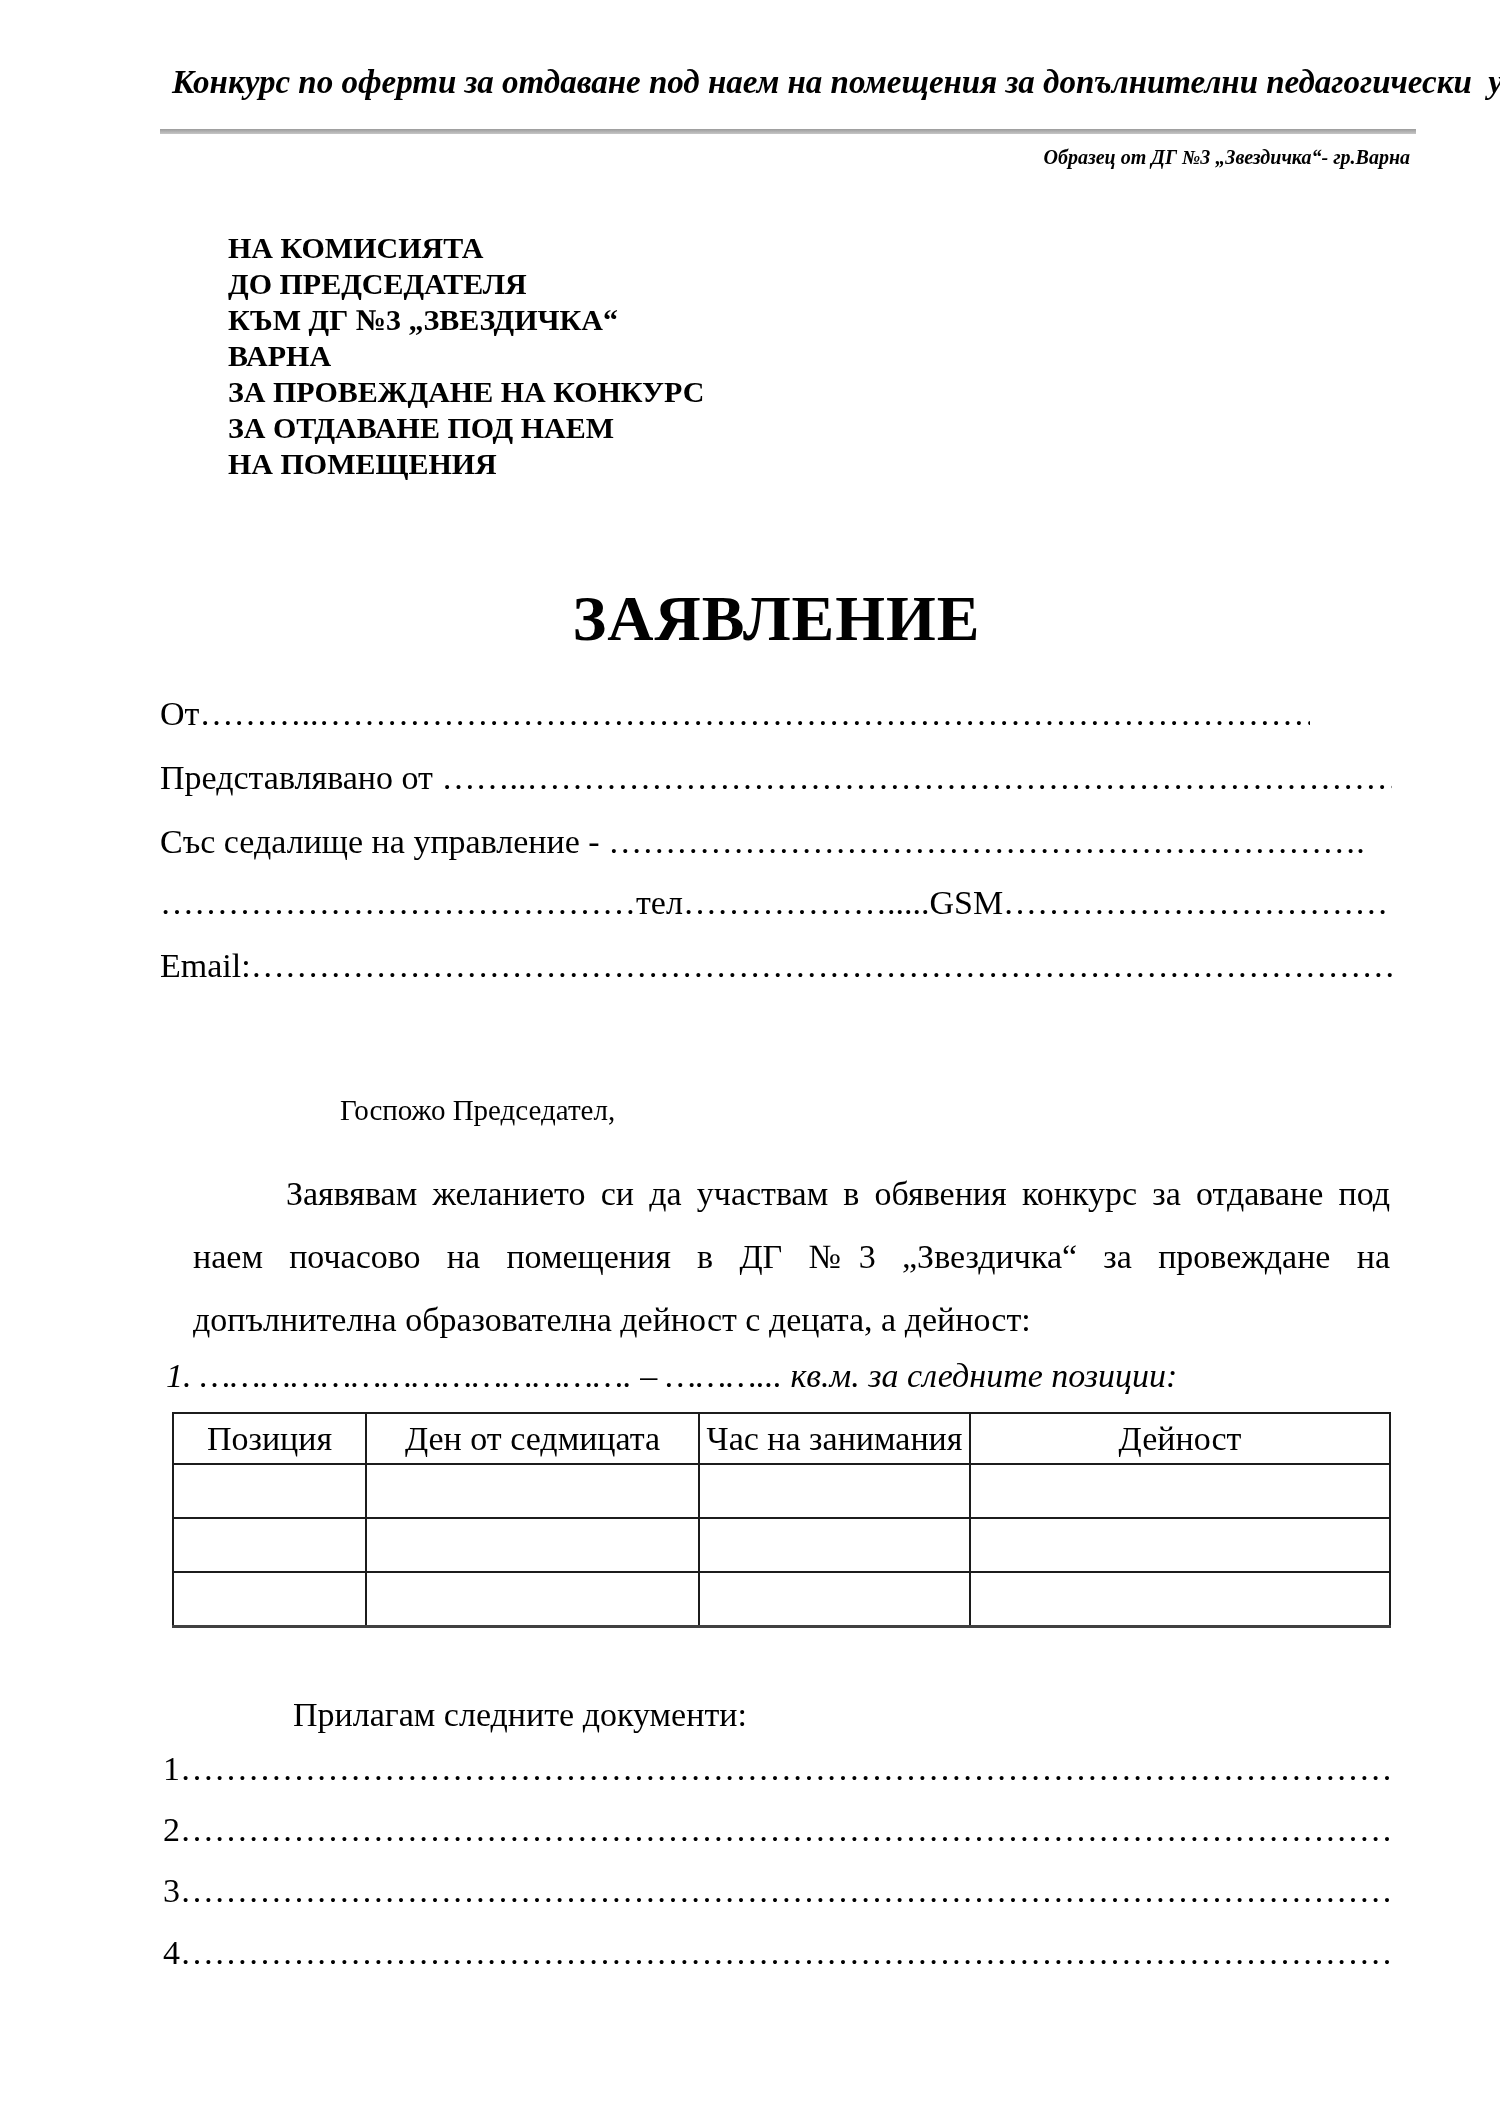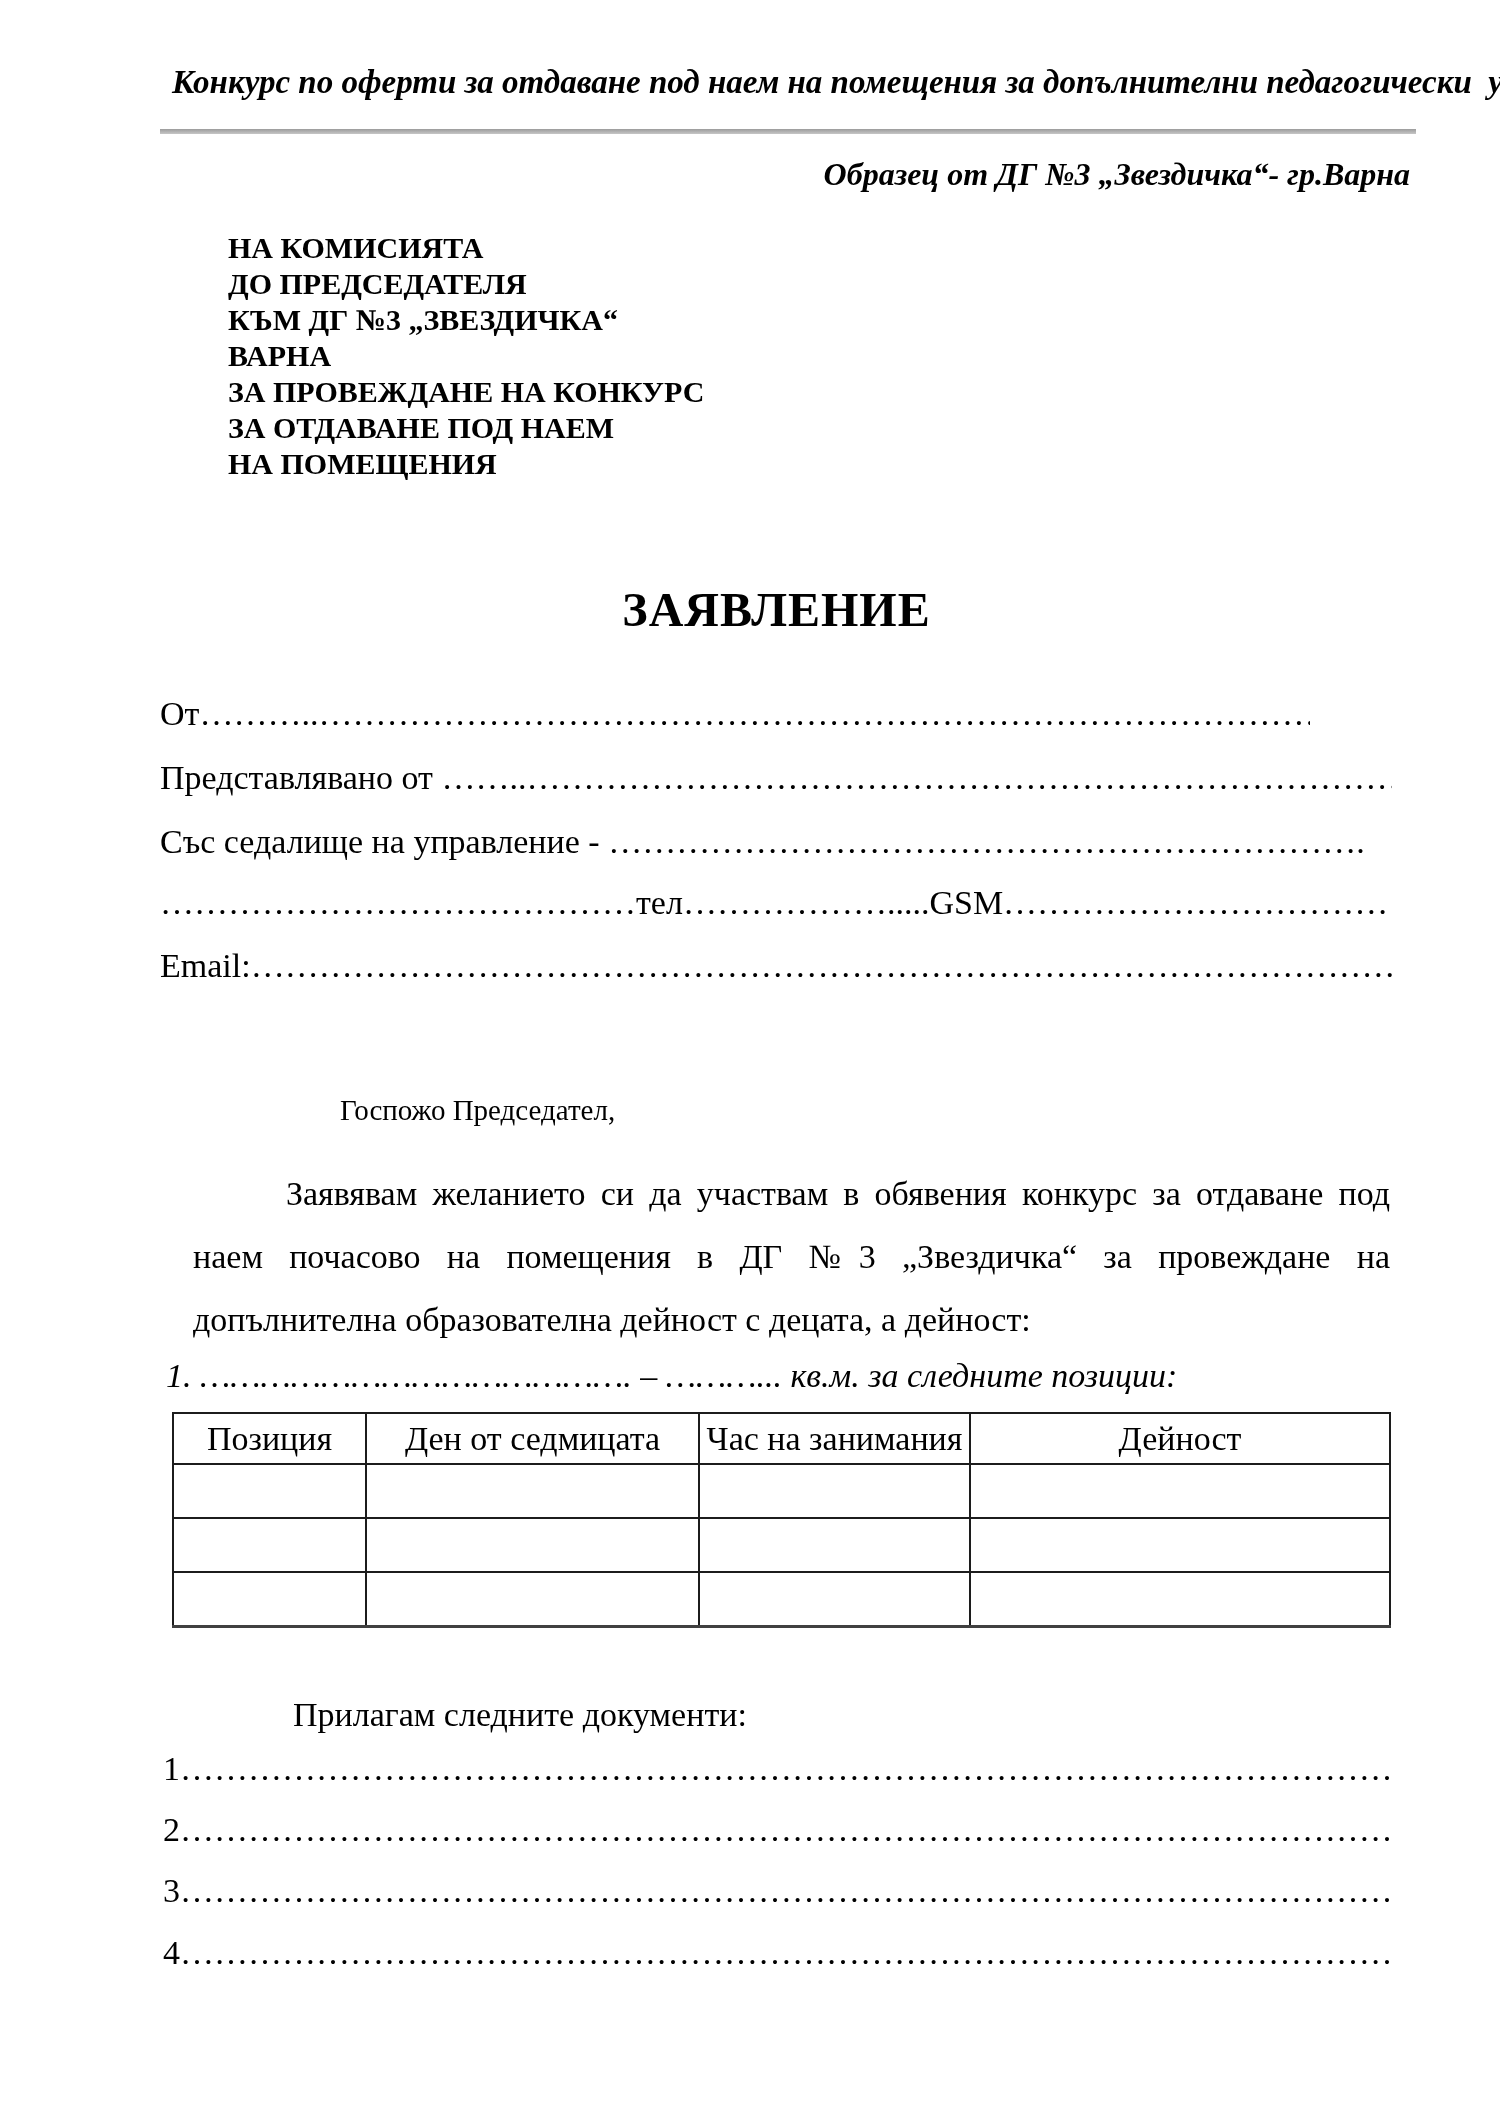--- a/index.html
+++ b/index.html
@@ -19,33 +19,32 @@
     top:64px;left:172px;width:1209px;
     font-size:33px;font-weight:bold;font-style:italic;
     text-align:center;white-space:pre;
   }
   .hdr-separator{
     top:129px;left:160px;width:1256px;height:5px;
     background:linear-gradient(#9c9c9c,#c6c6c6);
   }
   .hdr-sample{
     top:146px;left:160px;width:1250px;
-    font-size:32px;font-weight:bold;font-style:italic;
+    font-size:20px;font-weight:bold;font-style:italic;
     text-align:right;
-    margin-top:10px;
   }
 
   .addressee{
     top:230px;left:228px;
     font-size:30px;font-weight:bold;line-height:36px;
   }
 
   .doc-title{
     top:582px;left:172px;width:1209px;
-    font-size:48px;font-weight:bold;letter-spacing:1px;
+    font-size:64px;font-weight:bold;letter-spacing:1px;
     text-align:center;
   }
 
   .field{font-size:34px;line-height:36px;}
   .f-from {top:696px;left:160px;width:1150px;}
   .f-repr {top:760px;left:160px;width:1232px;}
   .f-seat {top:824px;left:160px;width:1226px;}
   .f-phone{top:885px;left:160px;width:1232px;}
   .f-email{top:948px;left:160px;width:1232px;}
 

